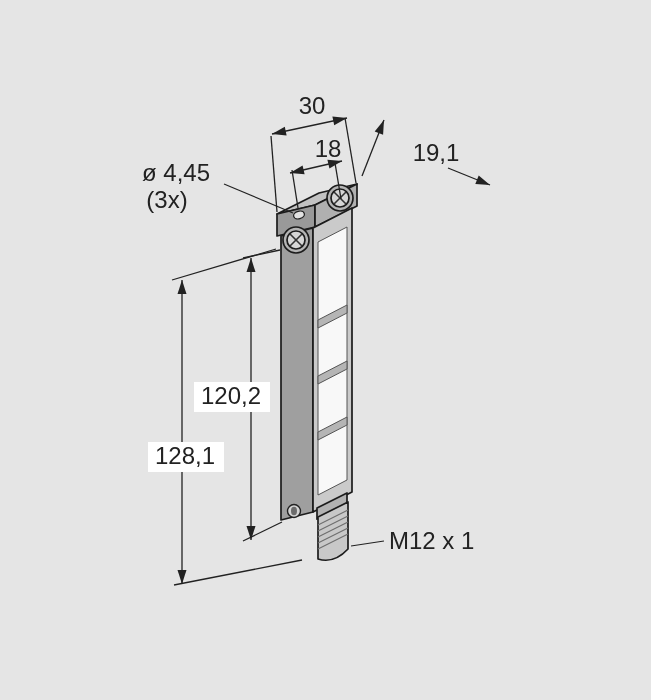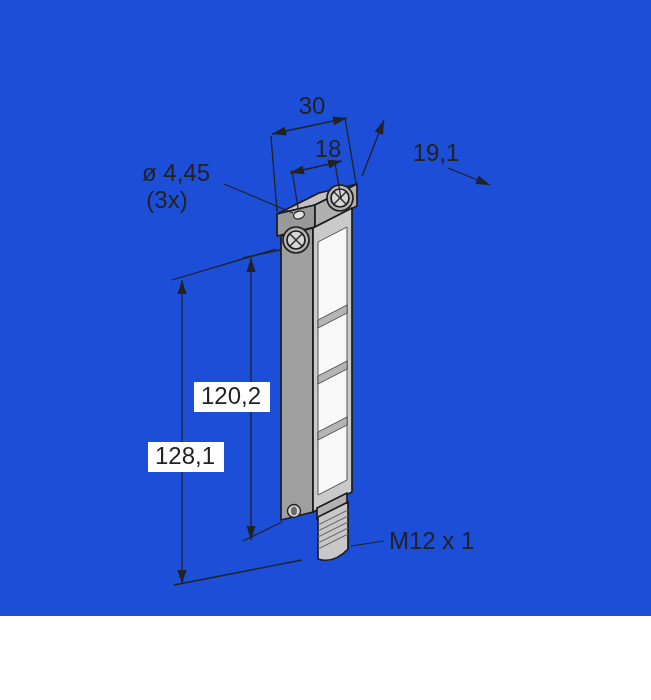--- a/index.html
+++ b/index.html
@@ -1,16 +1,16 @@
 <!DOCTYPE html>
 <html><head>
 <meta charset="utf-8">
 <style>
   html,body { margin:0; padding:0; background:#ffffff; }
-  .page { width:651px; height:616px; background:#1d4ed8; position:relative; overflow:hidden;text-decoration:underline; }
+  .page { width:651px; height:700px; background:#e5e5e5; position:relative; overflow:hidden;text-decoration:underline; }
   svg { display:block; }
   svg text { font-family:"Liberation Sans","DejaVu Sans",sans-serif; font-size:24px; fill:#222; }
   .t-mid { text-anchor:middle; }
   .edge { stroke:#1c1c1c; stroke-width:1.7; stroke-linejoin:round; }
   .thinline { stroke:#555; stroke-width:1; }
   .dim { stroke:#222; stroke-width:1.3; fill:none; }
   .leader { stroke:#222; stroke-width:1.1; fill:none; }
   .arrow { fill:#222; stroke:none; }
   .thread { stroke:#6e6e6e; stroke-width:1.2; }
   .screwcross { stroke:#333; stroke-width:1.6; }

